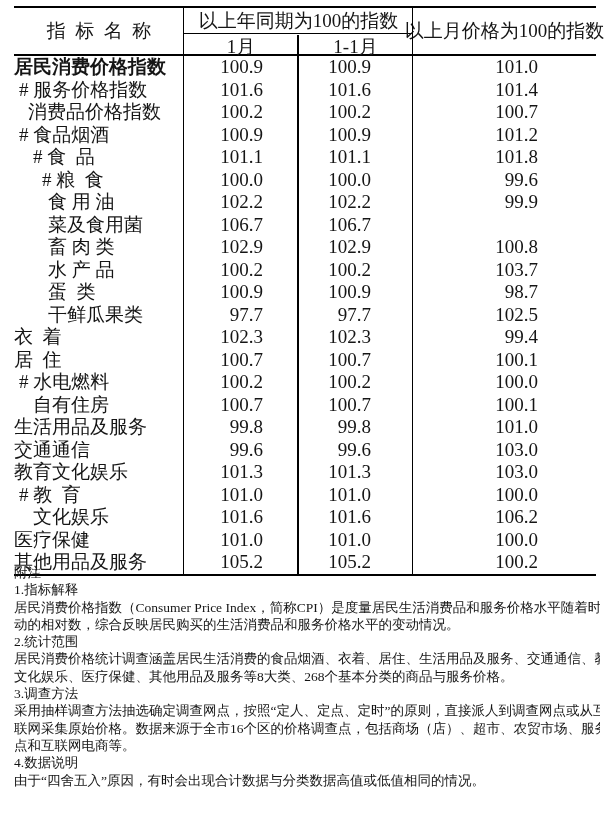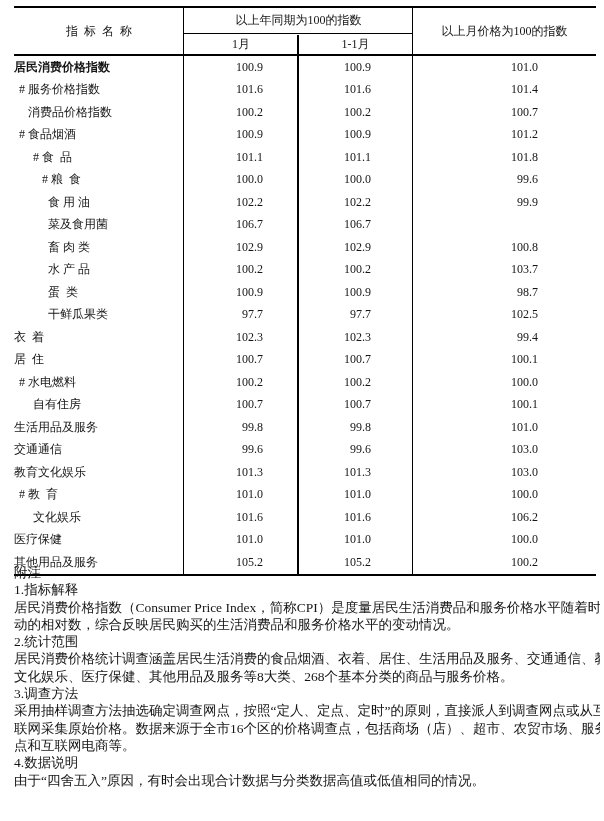--- a/index.html
+++ b/index.html
@@ -6,21 +6,21 @@
   html,body { background:#ffffff; }
   .page {
     position:relative; width:604px; height:821px; background:#ffffff;
     font-family:"Liberation Serif","DejaVu Serif",serif; color:#151515;
     overflow:hidden;
   }
   
   .cpi-table {
     position:absolute; left:14px; top:6px; width:582px;
     border-top:2px solid #000; border-bottom:2.5px solid #000;
-    font-size:12px;
+    font-size:19px;
   }
   .thead { display:flex; height:48px; border-bottom:2.5px solid #000; }
   .hcell { display:flex; align-items:center; justify-content:center; white-space:pre; }
   .h-col1 { width:170px; }
   .h-group { width:229px; display:flex; flex-direction:column; }
   .h-group-top { height:26px; border-bottom:1.5px solid #000; display:flex; align-items:center; justify-content:center; }
   .h-group-sub { flex:1; display:flex; }
   .h-sub1 { width:114px; } .h-sub2 { width:115px; }
   .h-col4 { width:183px; }
   .tbody .row { display:flex; height:22.5px; align-items:center; }

